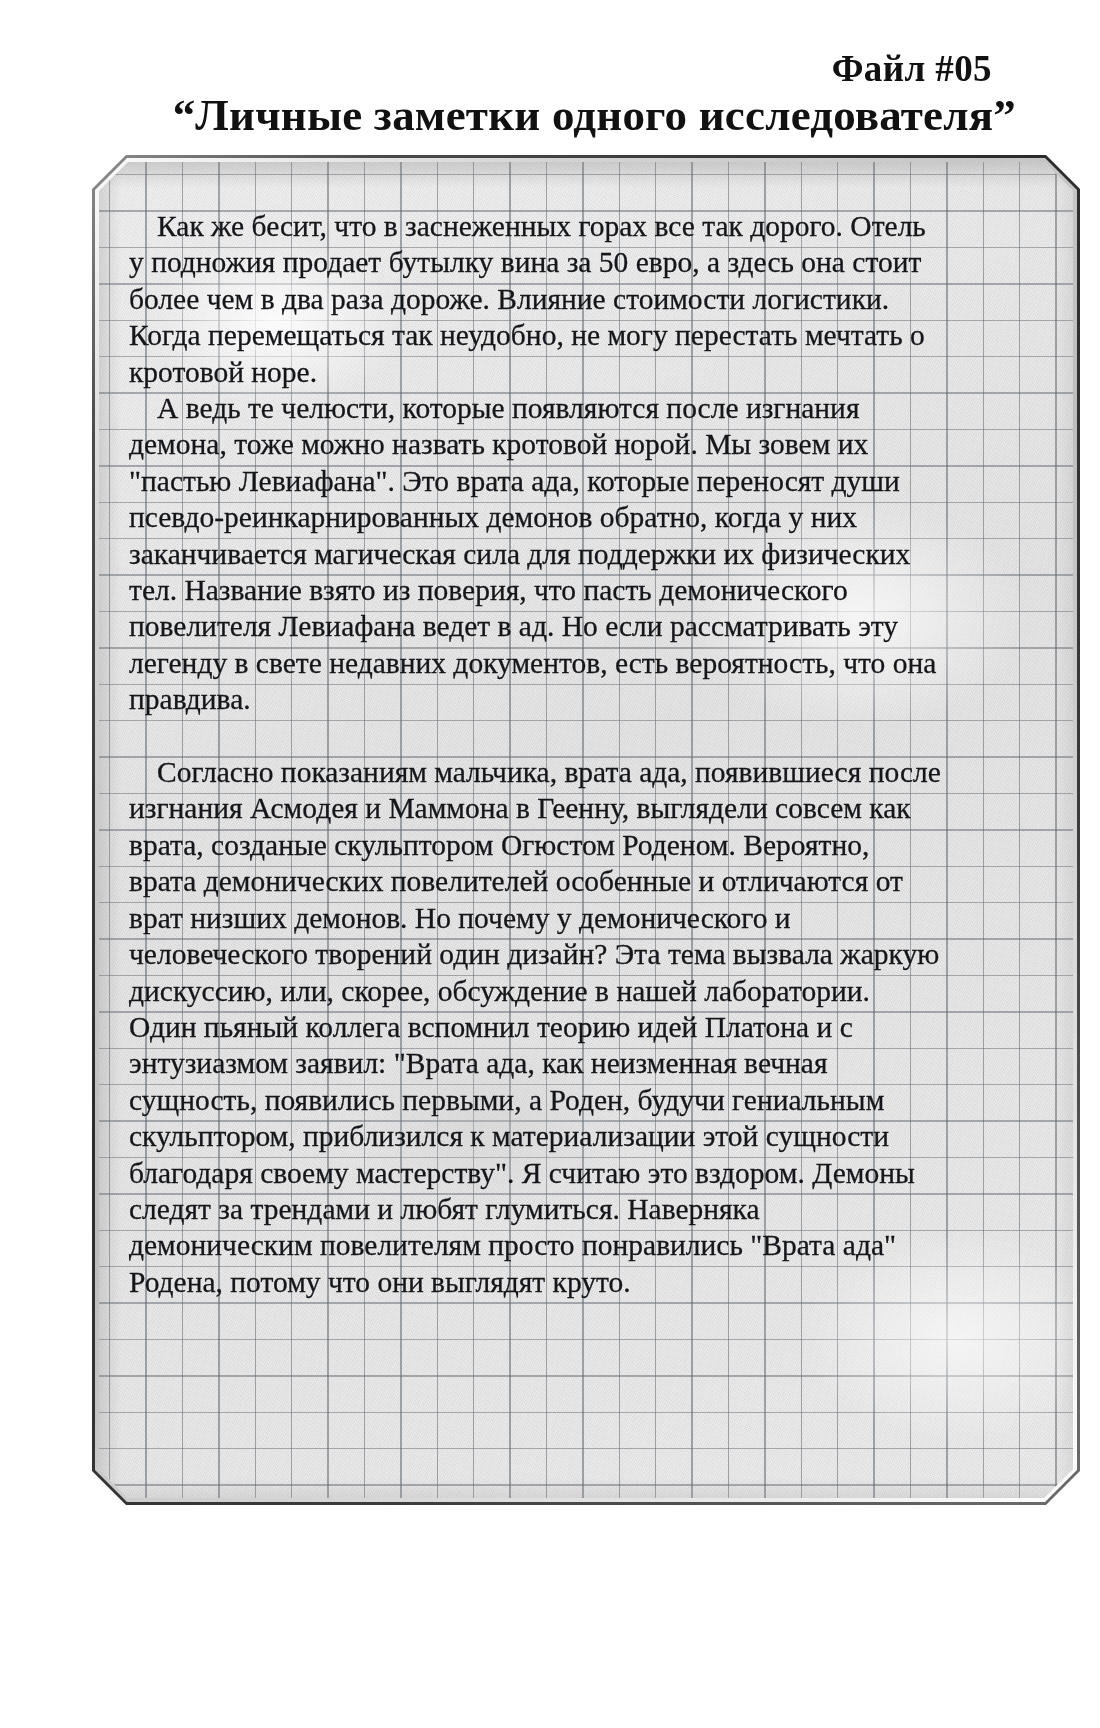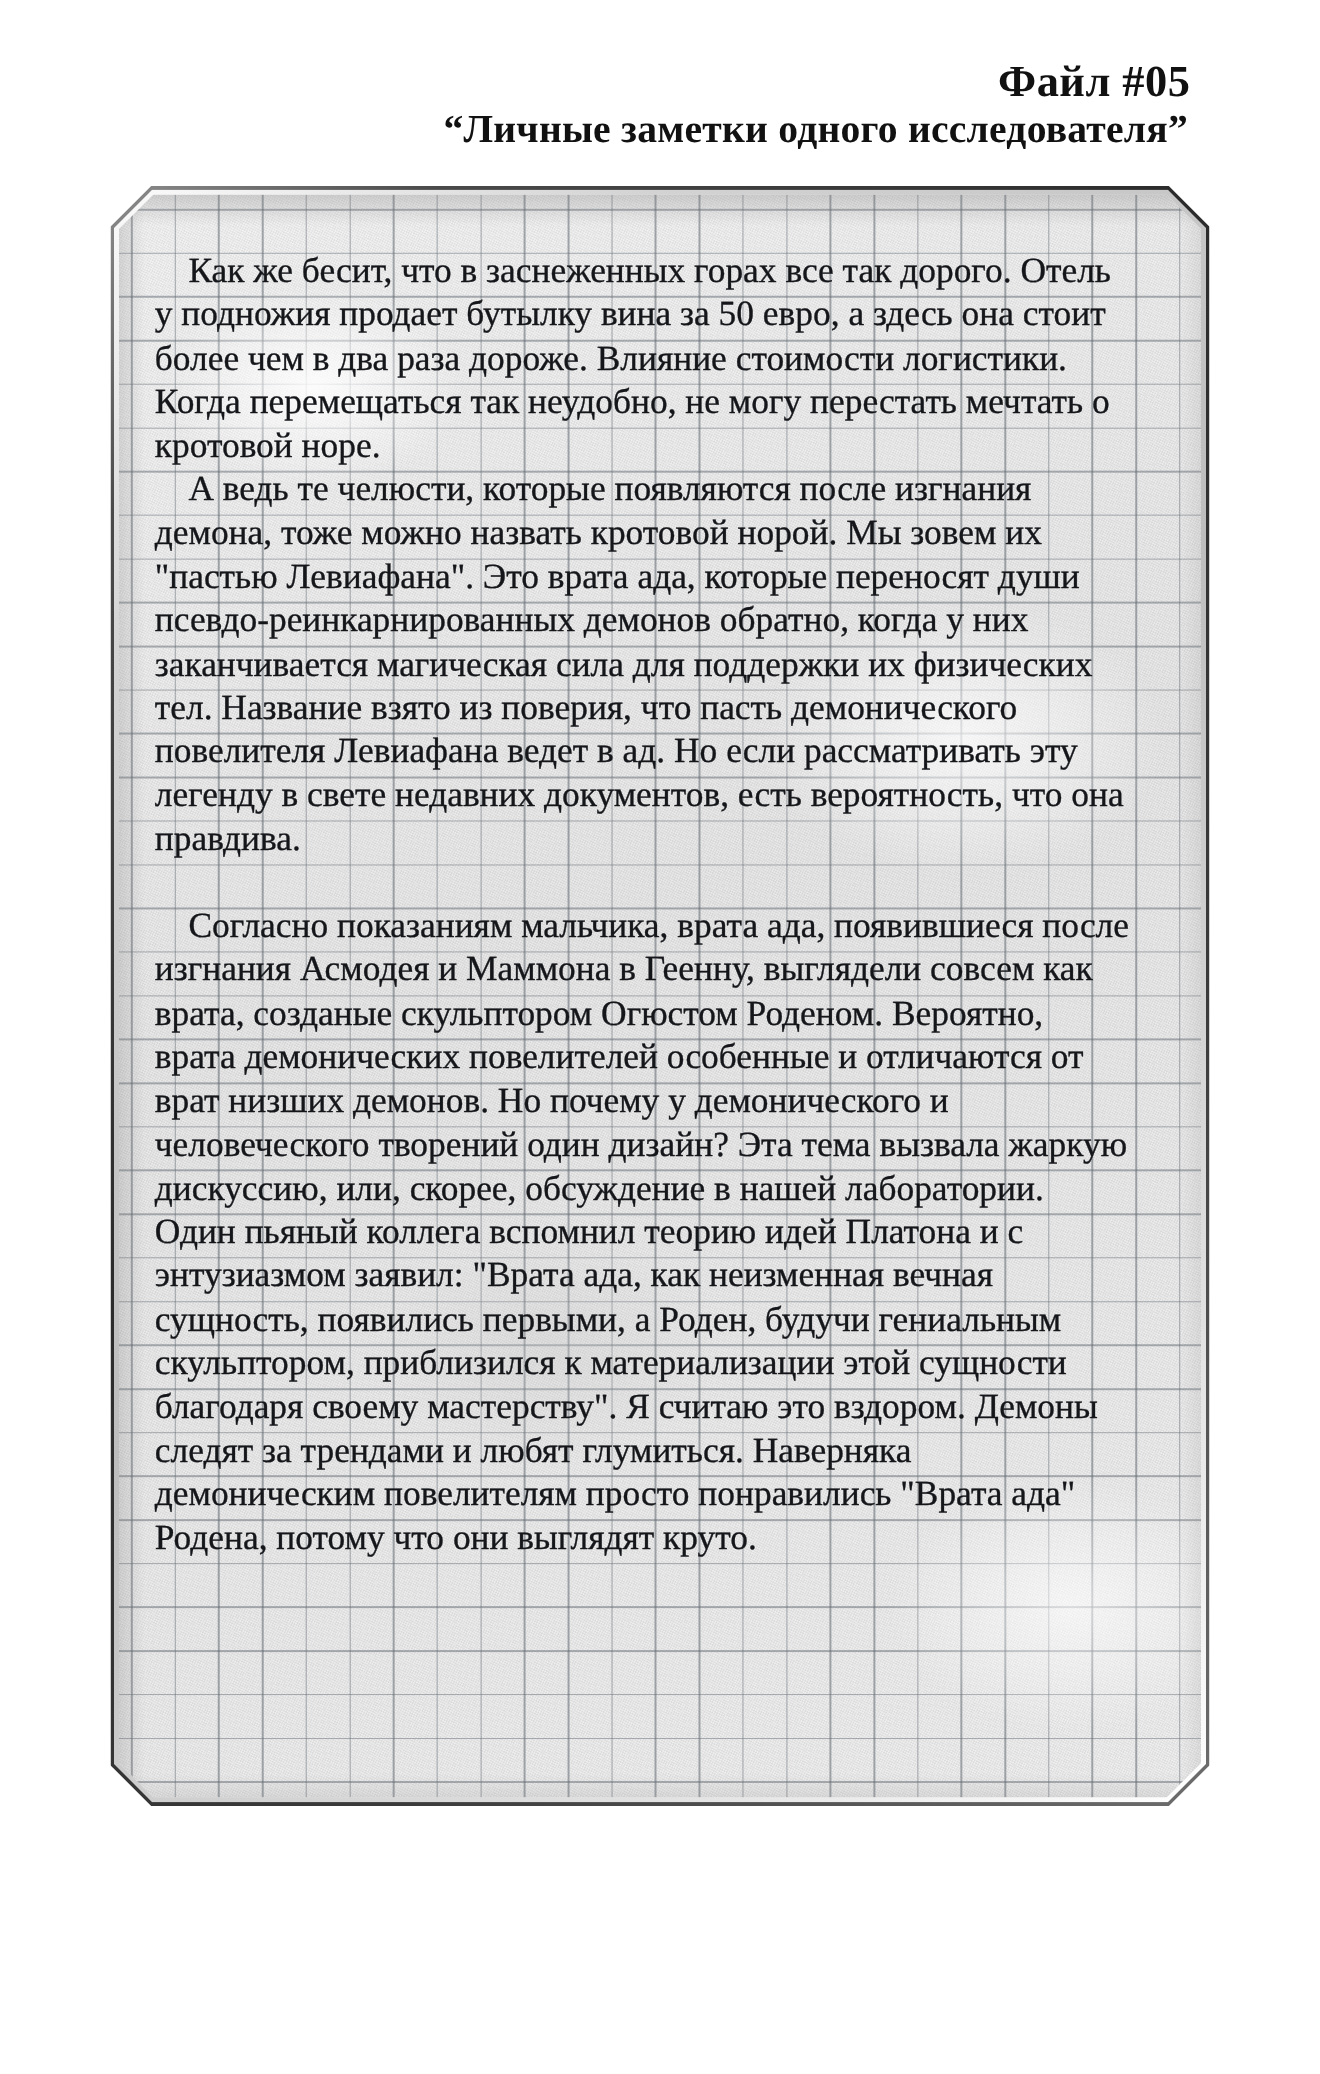--- a/index.html
+++ b/index.html
@@ -30,36 +30,36 @@
     padding-right: 108px;
     font-size: 37px;
     font-weight: bold;
     letter-spacing: 0.4px;
     color: #111111;
     line-height: 1.12;
     font-family: "Liberation Serif", "DejaVu Serif", serif;
   }
   .header-subtitle {
     display: block;
-    padding-right: 110px;
+    padding-right: 84px;
     margin-top: 1px;
-    font-size: 33px;
+    font-size: 45px;
     font-weight: bold;
     letter-spacing: 0.2px;
     color: #111111;
     line-height: 1.12;
     font-family: "Liberation Serif", "DejaVu Serif", serif;
   }
 
   
   .panel-wrap {
     position: absolute;
     left: 92px;
     top: 155px;
-    width: 916px;
+    width: 988px;
     height: 1350px;
   }
 
   
   .panel-frame {
     position: absolute;
     inset: 0;
     background: linear-gradient(135deg, #8d8d8d 0%, #4a4a4a 12%, #2b2b2b 40%, #3a3a3a 70%, #6d6d6d 100%);
     -webkit-clip-path: polygon(
       34px 0, calc(100% - 34px) 0,

